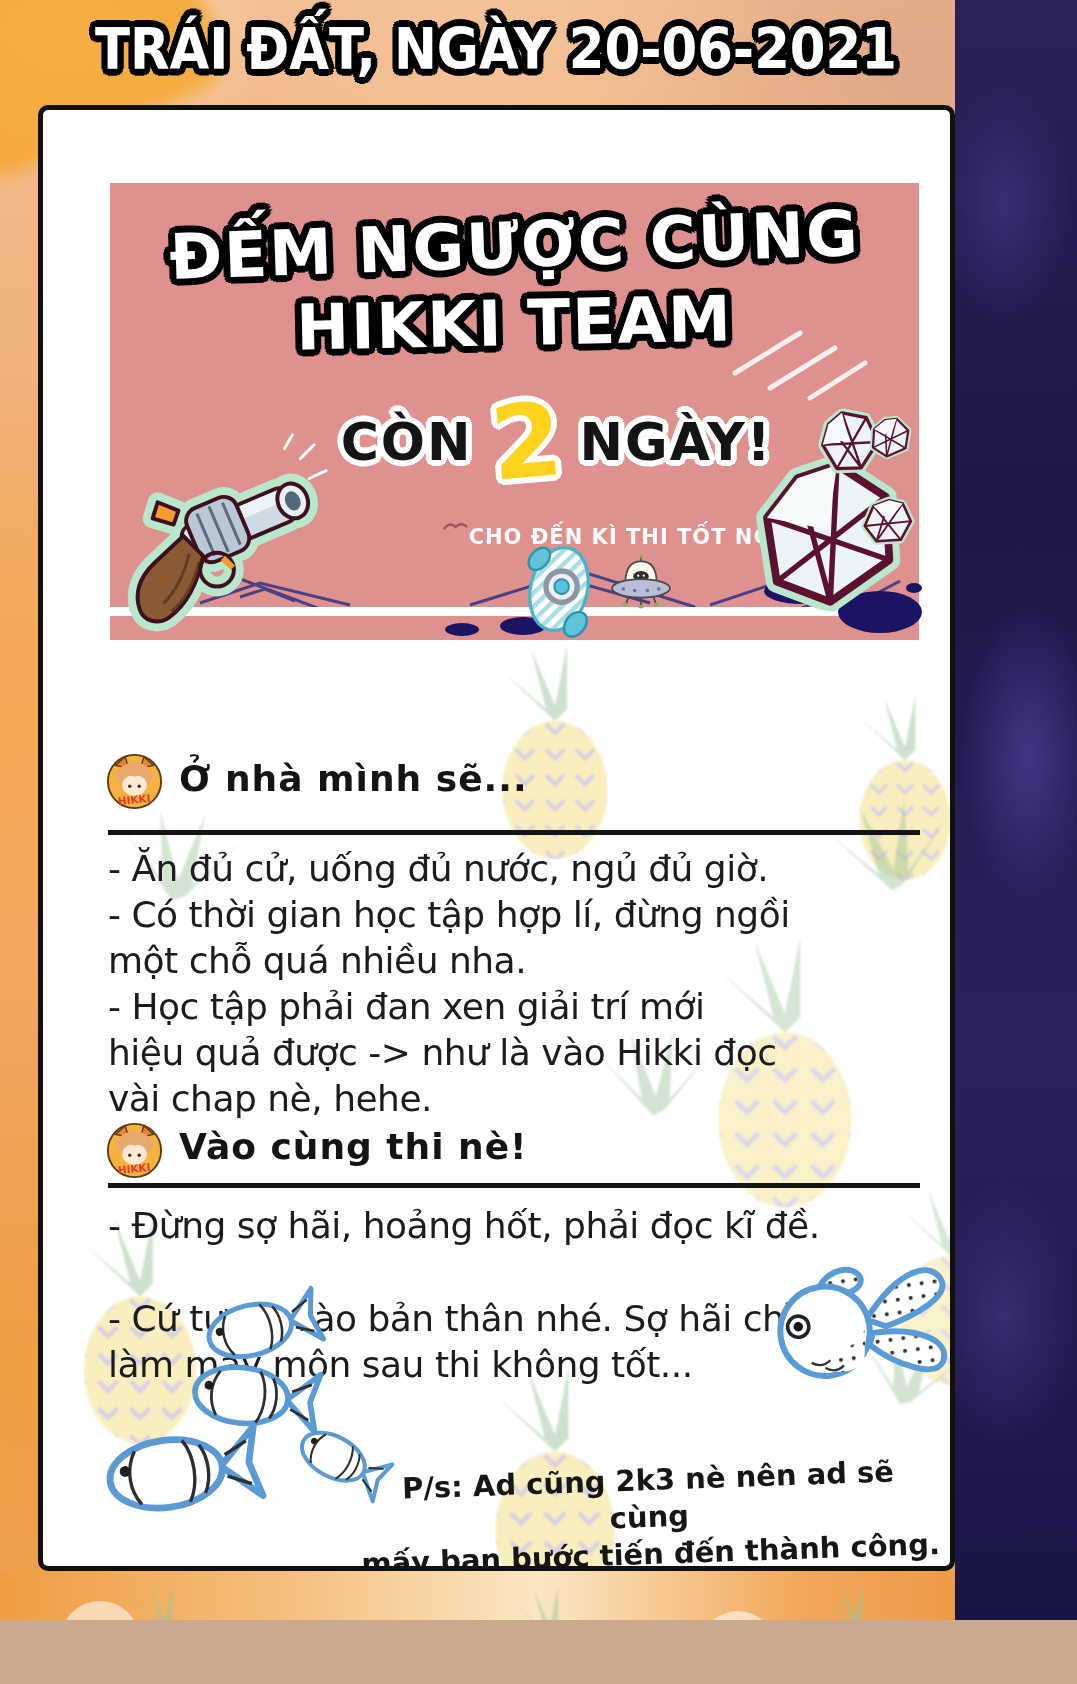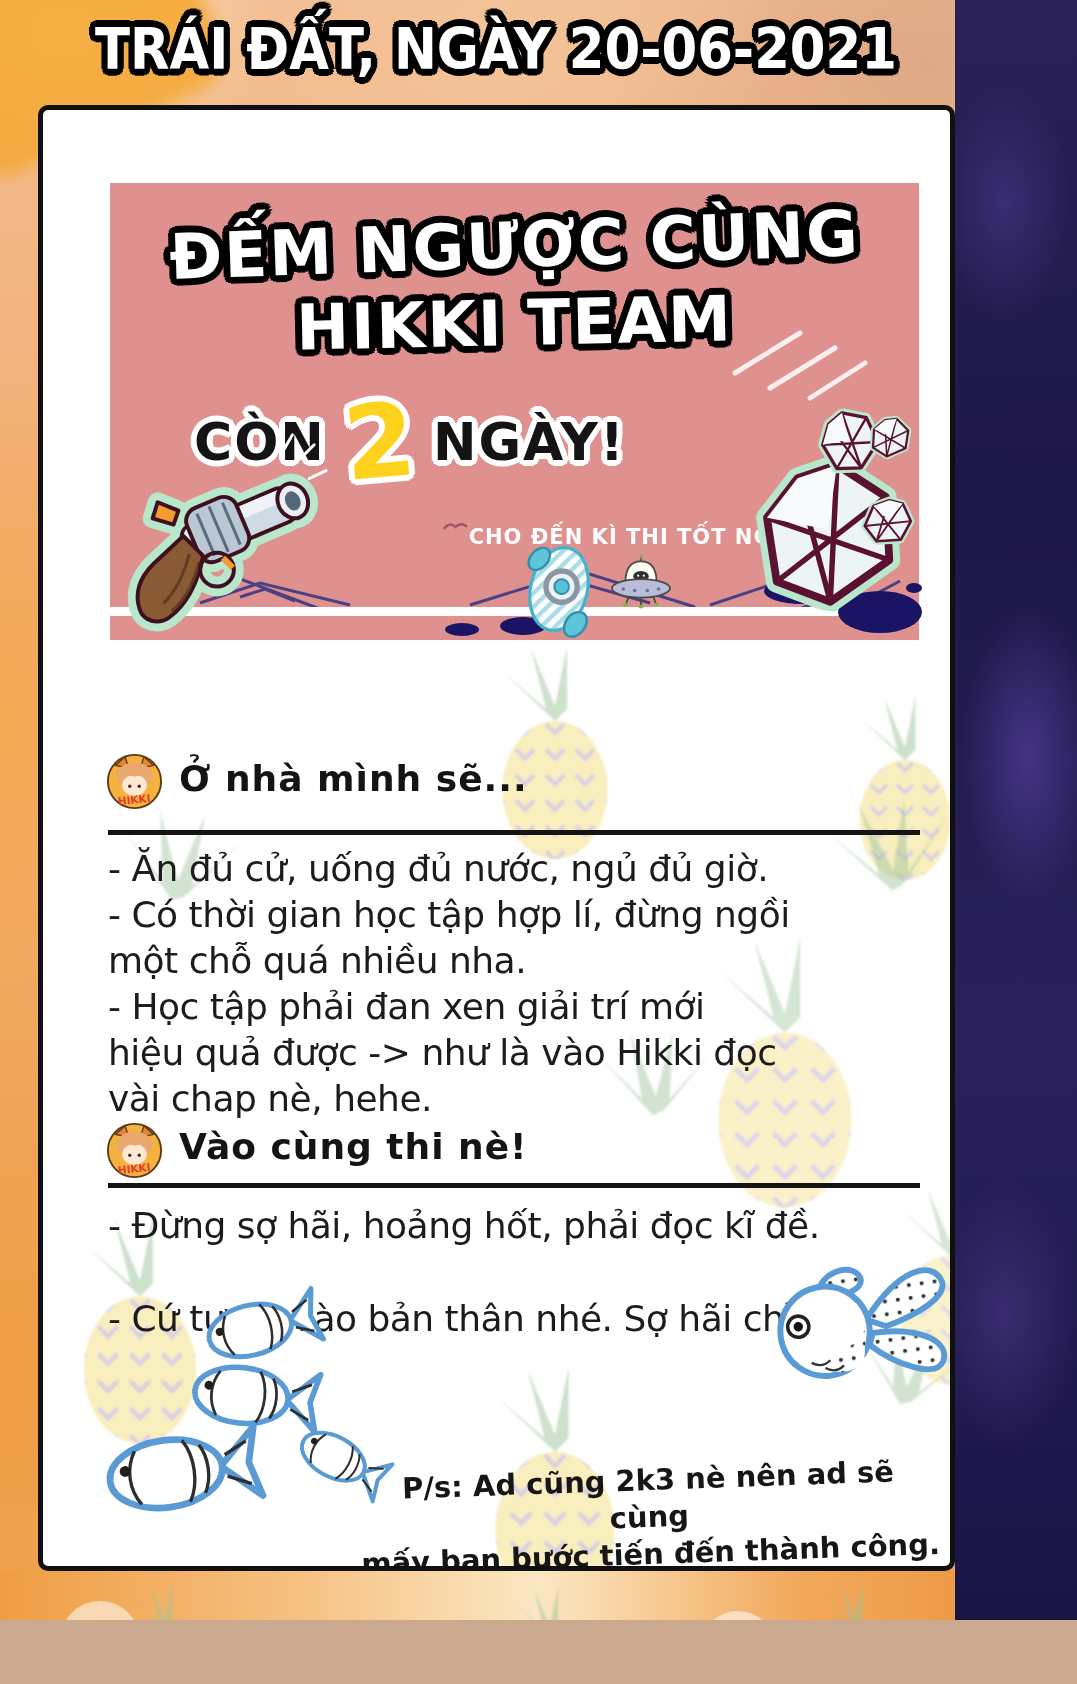--- a/index.html
+++ b/index.html
@@ -36,21 +36,21 @@
       -4px -4px 0 #fff,4px -4px 0 #fff,-4px 4px 0 #fff,4px 4px 0 #fff,
       -5px -2px 0 #fff,5px -2px 0 #fff,-5px 2px 0 #fff,5px 2px 0 #fff,
       -2px -5px 0 #fff,2px -5px 0 #fff,-2px 5px 0 #fff,2px 5px 0 #fff;}
   .card{position:absolute;left:38px;top:105px;width:917px;height:1466px;box-sizing:border-box;
         background:#fff;border:5px solid #101010;border-radius:10px;overflow:hidden;z-index:3;}
   .banner{position:absolute;left:67px;top:73px;width:809px;height:457px;background:#de918f;z-index:2;}
   .b-title{position:absolute;left:0;width:100%;text-align:center;color:#fff;font-weight:bold;
         font-size:63px;letter-spacing:2px;white-space:nowrap;}
   .l1{top:26px;transform:rotate(-2deg);}
   .l2{top:104px;transform:rotate(-1.2deg);}
-  .count-row{position:absolute;left:0;top:208px;width:100%;display:flex;
+  .count-row{position:absolute;left:0;top:208px;width:100%;display:flex;justify-content:center;
         align-items:center;gap:18px;padding-left:84px;box-sizing:border-box;}
   .c-pre,.c-suf{color:#141414;font-size:52px;font-weight:bold;letter-spacing:2px;}
   .c-num{color:#ffd21d;font-size:102px;font-weight:bold;line-height:1;transform:rotate(-5deg);}
   .b-sub{position:absolute;left:330px;top:342px;width:430px;text-align:center;color:#fff;
         font-size:21px;font-weight:bold;letter-spacing:1px;white-space:nowrap;}
   .white-line{position:absolute;left:0;top:424px;width:100%;height:9px;background:#fff;}
   .blob{position:absolute;background:#1b1464;border-radius:50%;}
   .avatar{position:absolute;width:57px;height:57px;}
   .s-head{position:absolute;font-size:36px;font-weight:bold;color:#141414;letter-spacing:1px;white-space:nowrap;}
   .underline{position:absolute;left:65px;width:812px;height:5px;background:#141414;}
@@ -329,20 +329,21 @@
       <ellipse cx="30" cy="34" rx="13" ry="11" fill="#ffe9d4"></ellipse>
       <path d="M17 27 Q30 15 43 27 Q36 22 30 25 Q24 22 17 27 Z" fill="#e9a96e"></path>
       <circle cx="25" cy="35" r="1.8" fill="#4a2f1d"></circle>
         <circle cx="35" cy="35" r="1.8" fill="#4a2f1d"></circle>
       <text x="30" y="53" text-anchor="middle" font-size="11" font-weight="bold" fill="#e23b2e" transform="rotate(-6 30 53)">HIKKI</text>
     </svg>
     <div class="s-head" style="left:136px;top:1016px">Vào cùng thi nè!</div>
     <div class="underline" style="top:1073px"></div>
     <div class="line" style="top:1095px">- Đừng sợ hãi, hoảng hốt, phải đọc kĩ đề.</div>
     <div class="line" style="top:1188px">- Cứ tự tin vào bản thân nhé. Sợ hãi chỉ</div>
+    <div class="line" style="top:1234px">làm mấy môn sau thi không tốt...</div>
 
     <svg class="fish" style="left:152px;top:1178px;width:130px;height:80px;transform:rotate(-14deg)" viewBox="0 0 130 80">
       <g stroke="#5b9bd5" stroke-width="5" stroke-linejoin="round">
           <use href="#g-fish"></use>
         </g>
     </svg>
     <svg class="fish" style="left:137px;top:1242px;width:145px;height:89px;transform:rotate(6deg)" viewBox="0 0 130 80">
       <g stroke="#5b9bd5" stroke-width="5" stroke-linejoin="round">
           <use href="#g-fish"></use>
         </g>

